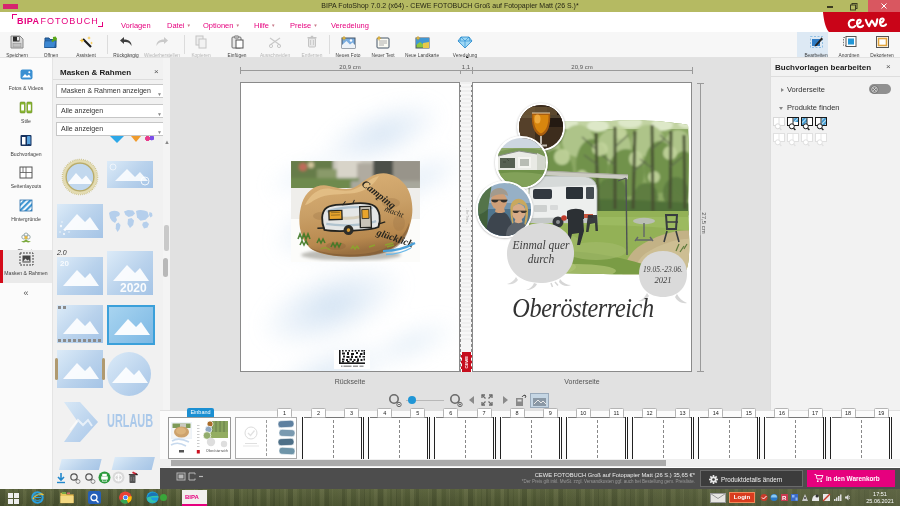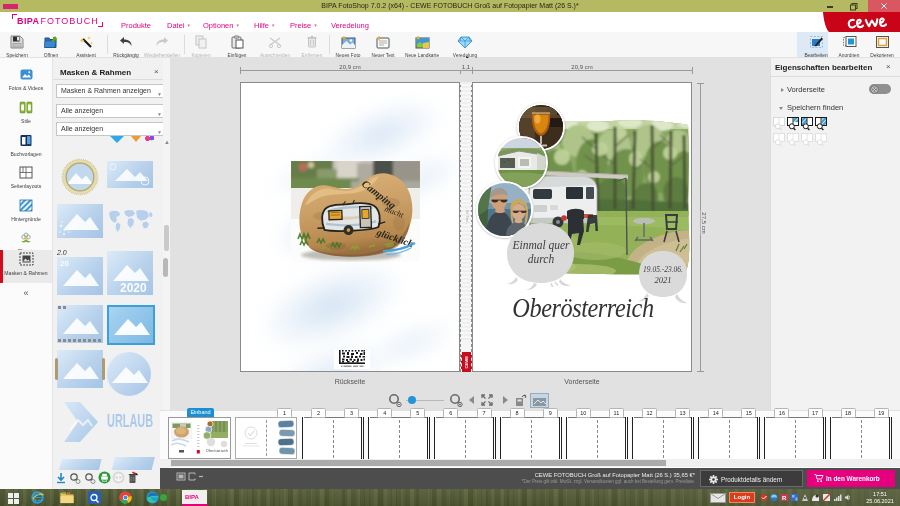--- a/index.html
+++ b/index.html
@@ -22,21 +22,21 @@
       <path d="M0.5,0.5 L5.5,5.5 M5.5,0.5 L0.5,5.5" stroke="#fff" stroke-width="1"></path>
     </svg>
 
 <div class="abs" style="left:0;top:12px;width:900px;height:20px;background:#fff;"></div>
 <div class="abs" id="bipalogo" style="left:12px;top:14px;width:95px;height:14px;color:#e6007e;">
   <div style="position:absolute;left:0;top:0;width:4px;height:4px;border-left:1.5px solid #e6007e;border-top:1.5px solid #e6007e;"></div>
   <div style="position:absolute;left:5px;top:2px;font-weight:bold;font-size:9px;letter-spacing:0.4px;">BIPA</div>
   <div style="position:absolute;left:28.5px;top:2px;font-weight:normal;font-size:9px;letter-spacing:1px;">FOTOBUCH</div>
   <div style="position:absolute;left:86px;top:8px;width:4px;height:4px;border-right:1.5px solid #e6007e;border-bottom:1.5px solid #e6007e;"></div>
 </div>
-<div class="abs" style="top:21px;left:121px;font-size:7.5px;color:#e6007e;">Produkte</div>
+<div class="abs" style="top:21px;left:121px;font-size:7.5px;color:#e6007e;">Vorlagen</div>
 <div class="abs" style="top:21px;left:167px;font-size:7.5px;color:#e6007e;">Datei <span style="color:#c87a8a;font-size:4.5px;vertical-align:1px;">▼</span></div>
 <div class="abs" style="top:21px;left:203px;font-size:7.5px;color:#e6007e;">Optionen <span style="color:#c87a8a;font-size:4.5px;vertical-align:1px;">▼</span></div>
 <div class="abs" style="top:21px;left:254px;font-size:7.5px;color:#e6007e;">Hilfe <span style="color:#c87a8a;font-size:4.5px;vertical-align:1px;">▼</span></div>
 <div class="abs" style="top:21px;left:290px;font-size:7.5px;color:#e6007e;">Preise <span style="color:#c87a8a;font-size:4.5px;vertical-align:1px;">▼</span></div>
 <div class="abs" style="top:21px;left:331px;font-size:7.5px;color:#e6007e;">Veredelung</div>
 
 <svg class="abs" style="left:800px;top:12px;" width="100" height="22" viewBox="0 0 100 22">
   <path d="M23,0 L100,0 L100,22 L36,22 C28,22 27,18 25,12 C23.5,6 23,0 23,0 Z" fill="#c90418"></path>
   <g stroke="#fff" stroke-width="2.1" fill="none" stroke-linecap="round" stroke-linejoin="round" transform="translate(45,3) rotate(-3)">
     <path d="M8.5,5.5 C4.5,4.5 2.5,7.5 3.5,10.5 C4.5,13.5 8,13.5 9.5,11.5"></path>
@@ -746,34 +746,34 @@
         </svg>
 <div class="abs" style="left:530px;top:393px;width:17px;height:13px;background:#c5d6e4;border:1px solid #9ab;"><svg width="17" height="13">
             <rect x="2" y="3" width="13" height="8" fill="#8a98a5"></rect>
             <path d="M3,9 l4,-4 3,3 2,-2 3,3" stroke="#e8e8e8" stroke-width="1" fill="none"></path>
           </svg></div>
 </div>
 </div>
 
 <div class="abs" style="left:770px;top:58px;width:130px;height:352px;background:#f2f2f2;border-left:1px solid #ddd;box-sizing:border-box;"></div>
 <div id="rightpanel">
-<div class="abs" style="left:775px;top:63px;font-size:8px;font-weight:bold;color:#1a1a1a;">Eigenschaften bearbeiten</div>
+<div class="abs" style="left:775px;top:63px;font-size:8px;font-weight:bold;color:#1a1a1a;">Buchvorlagen bearbeiten</div>
 <div class="abs" style="left:886px;top:62px;font-size:8px;color:#555;">×</div>
 <div class="abs" style="left:770px;top:76px;width:130px;height:1px;background:#ddd;"></div>
 <div class="abs" style="left:781px;top:87.5px;width:0;height:0;border-top:2.5px solid transparent;border-bottom:2.5px solid transparent;border-left:3.5px solid #888;"></div>
 <div class="abs" style="left:787px;top:85px;font-size:7.5px;color:#333;">Vorderseite</div>
 <div class="abs" style="left:869px;top:84px;width:22px;height:10px;border-radius:5px;background:#909090;">
   <svg style="position:absolute;left:0.5px;top:0.5px;" width="9" height="9" viewBox="0 0 9 9">
           <circle cx="4.5" cy="4.5" r="4.2" fill="#787878"></circle>
           <circle cx="4.5" cy="4.5" r="2.8" fill="none" stroke="#e8e8e8" stroke-width="0.8"></circle>
           <path d="M3.1,3.1 L5.9,5.9 M5.9,3.1 L3.1,5.9" stroke="#e8e8e8" stroke-width="0.8"></path>
         </svg>
 </div>
 <div class="abs" style="left:779px;top:106.5px;width:0;height:0;border-left:2.5px solid transparent;border-right:2.5px solid transparent;border-top:3.5px solid #888;"></div>
-<div class="abs" style="left:787px;top:103px;font-size:7.5px;color:#333;">Speichern finden</div>
+<div class="abs" style="left:787px;top:103px;font-size:7.5px;color:#333;">Produkte finden</div>
 <svg class="abs" style="left:773px;top:117px;" width="120" height="30" viewBox="0 0 120 30">
 <defs>
 <pattern id="bstr" width="3" height="3" patternTransform="rotate(45)" patternUnits="userSpaceOnUse">
             <rect width="3" height="3" fill="#2e90cc"></rect>
             <rect width="1.3" height="3" fill="#bfe0f2"></rect>
           </pattern>
 </defs>
 <g>
   <rect x="0.5" y="0.5" width="11" height="8" fill="#fff" stroke="#d8d8d8"></rect>
           <path d="M6,0.5 V8.5" stroke="#d8d8d8" stroke-width="0.8"></path>

